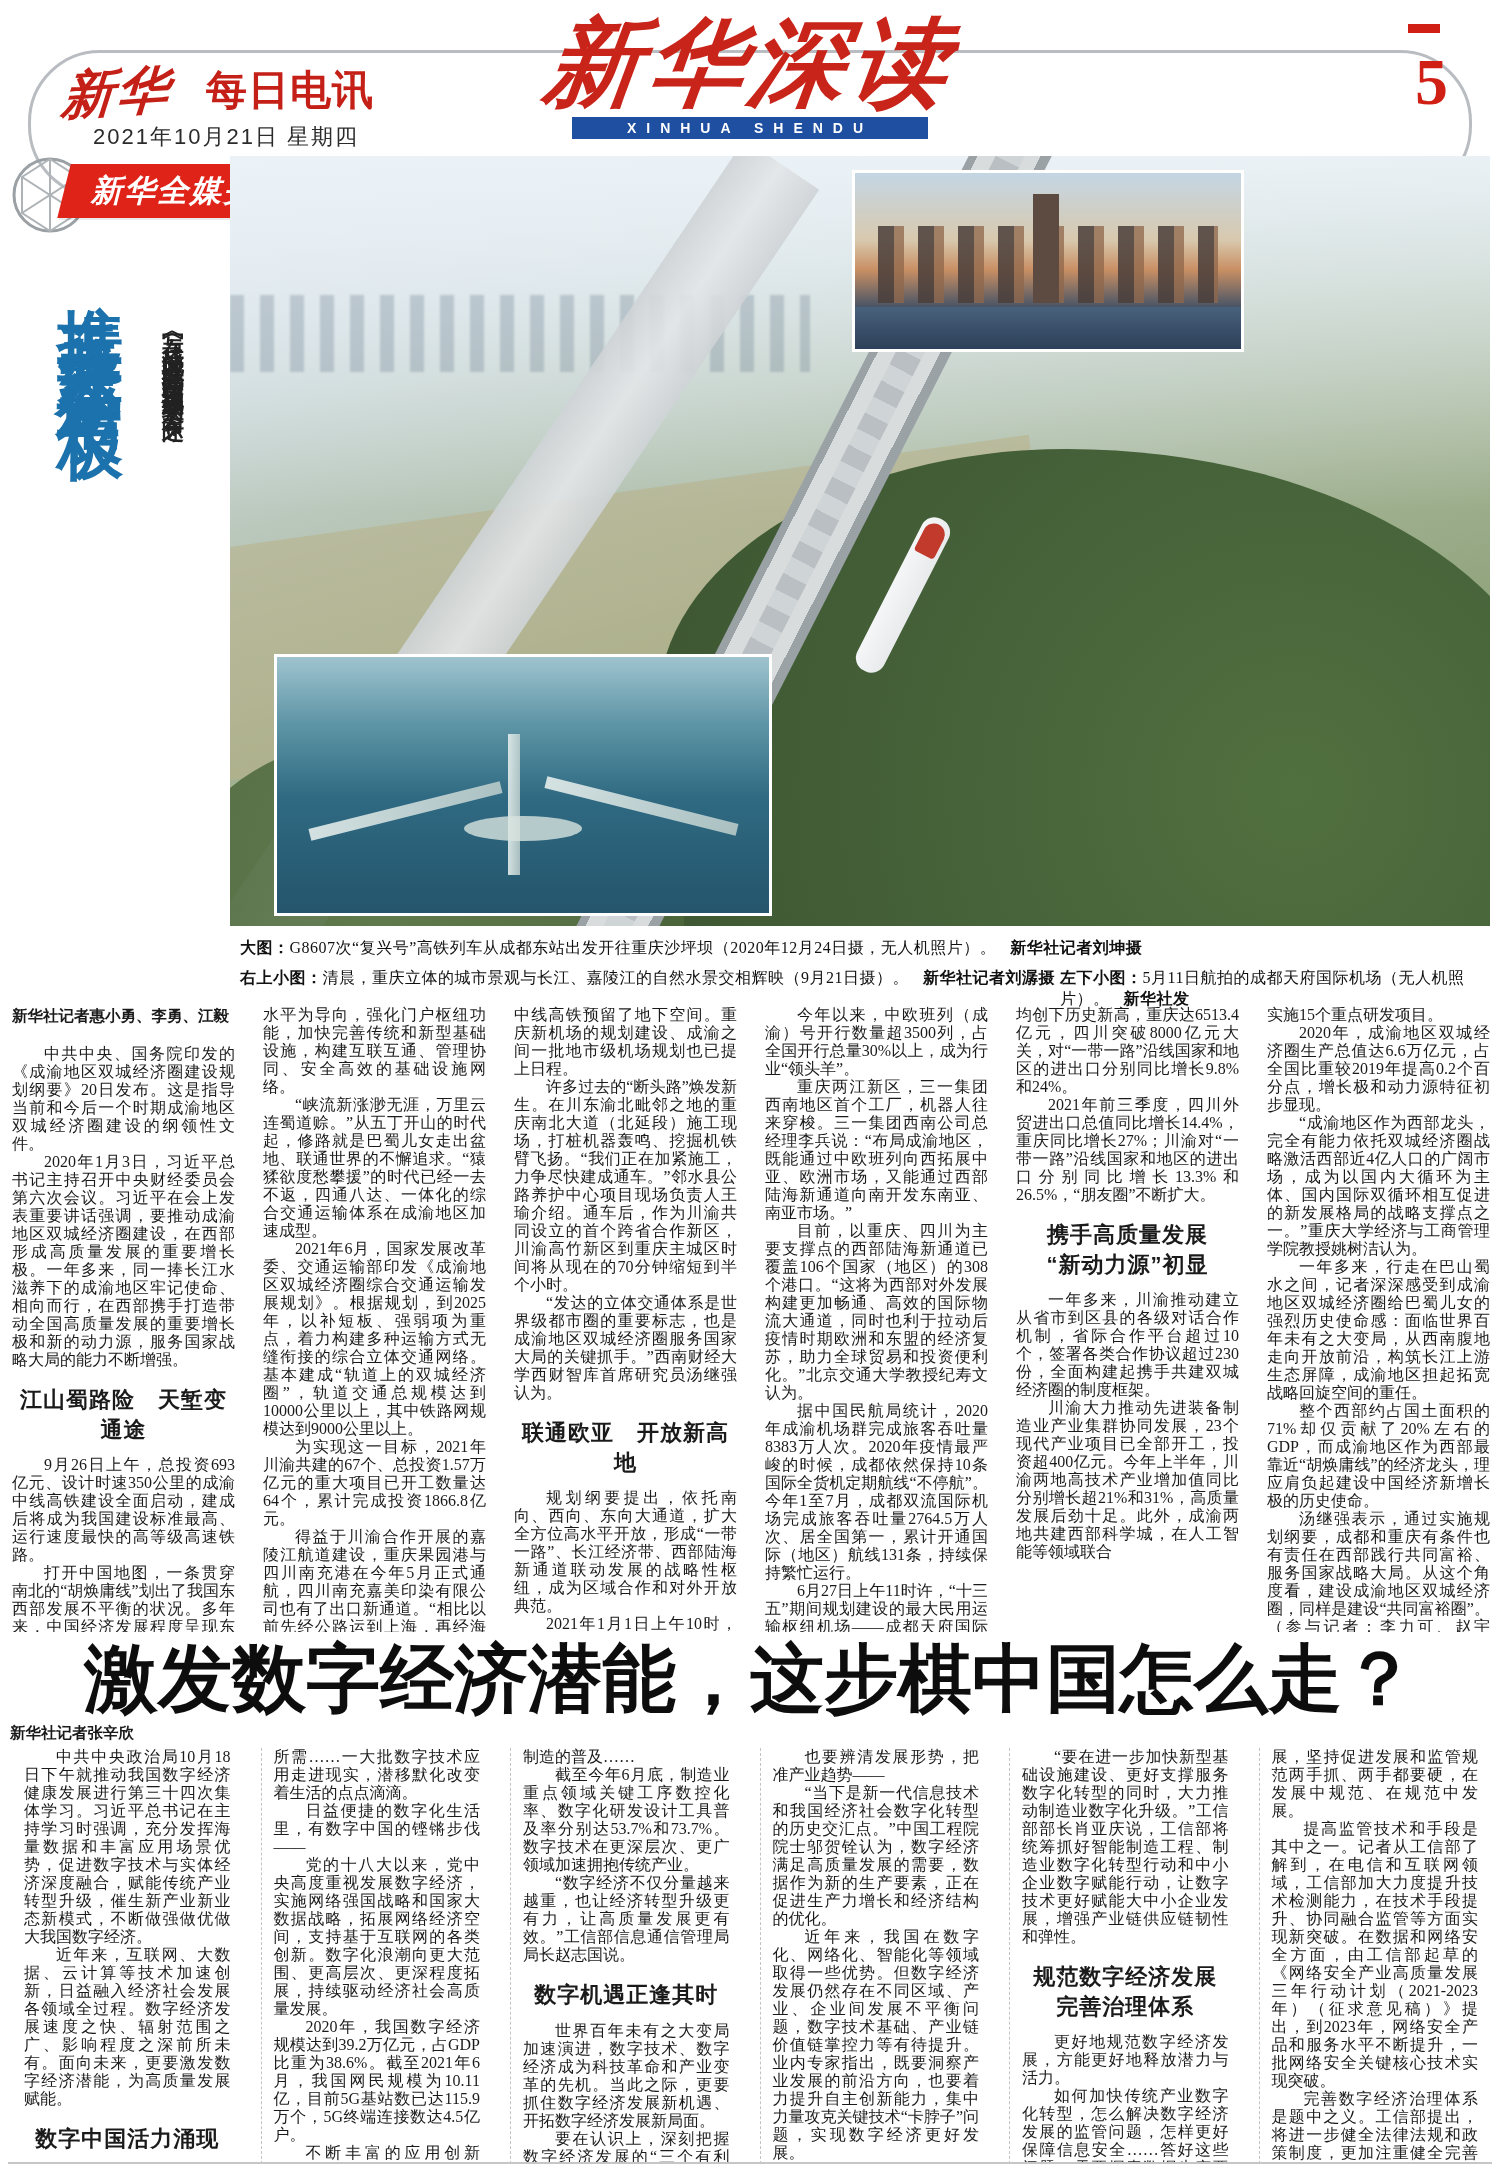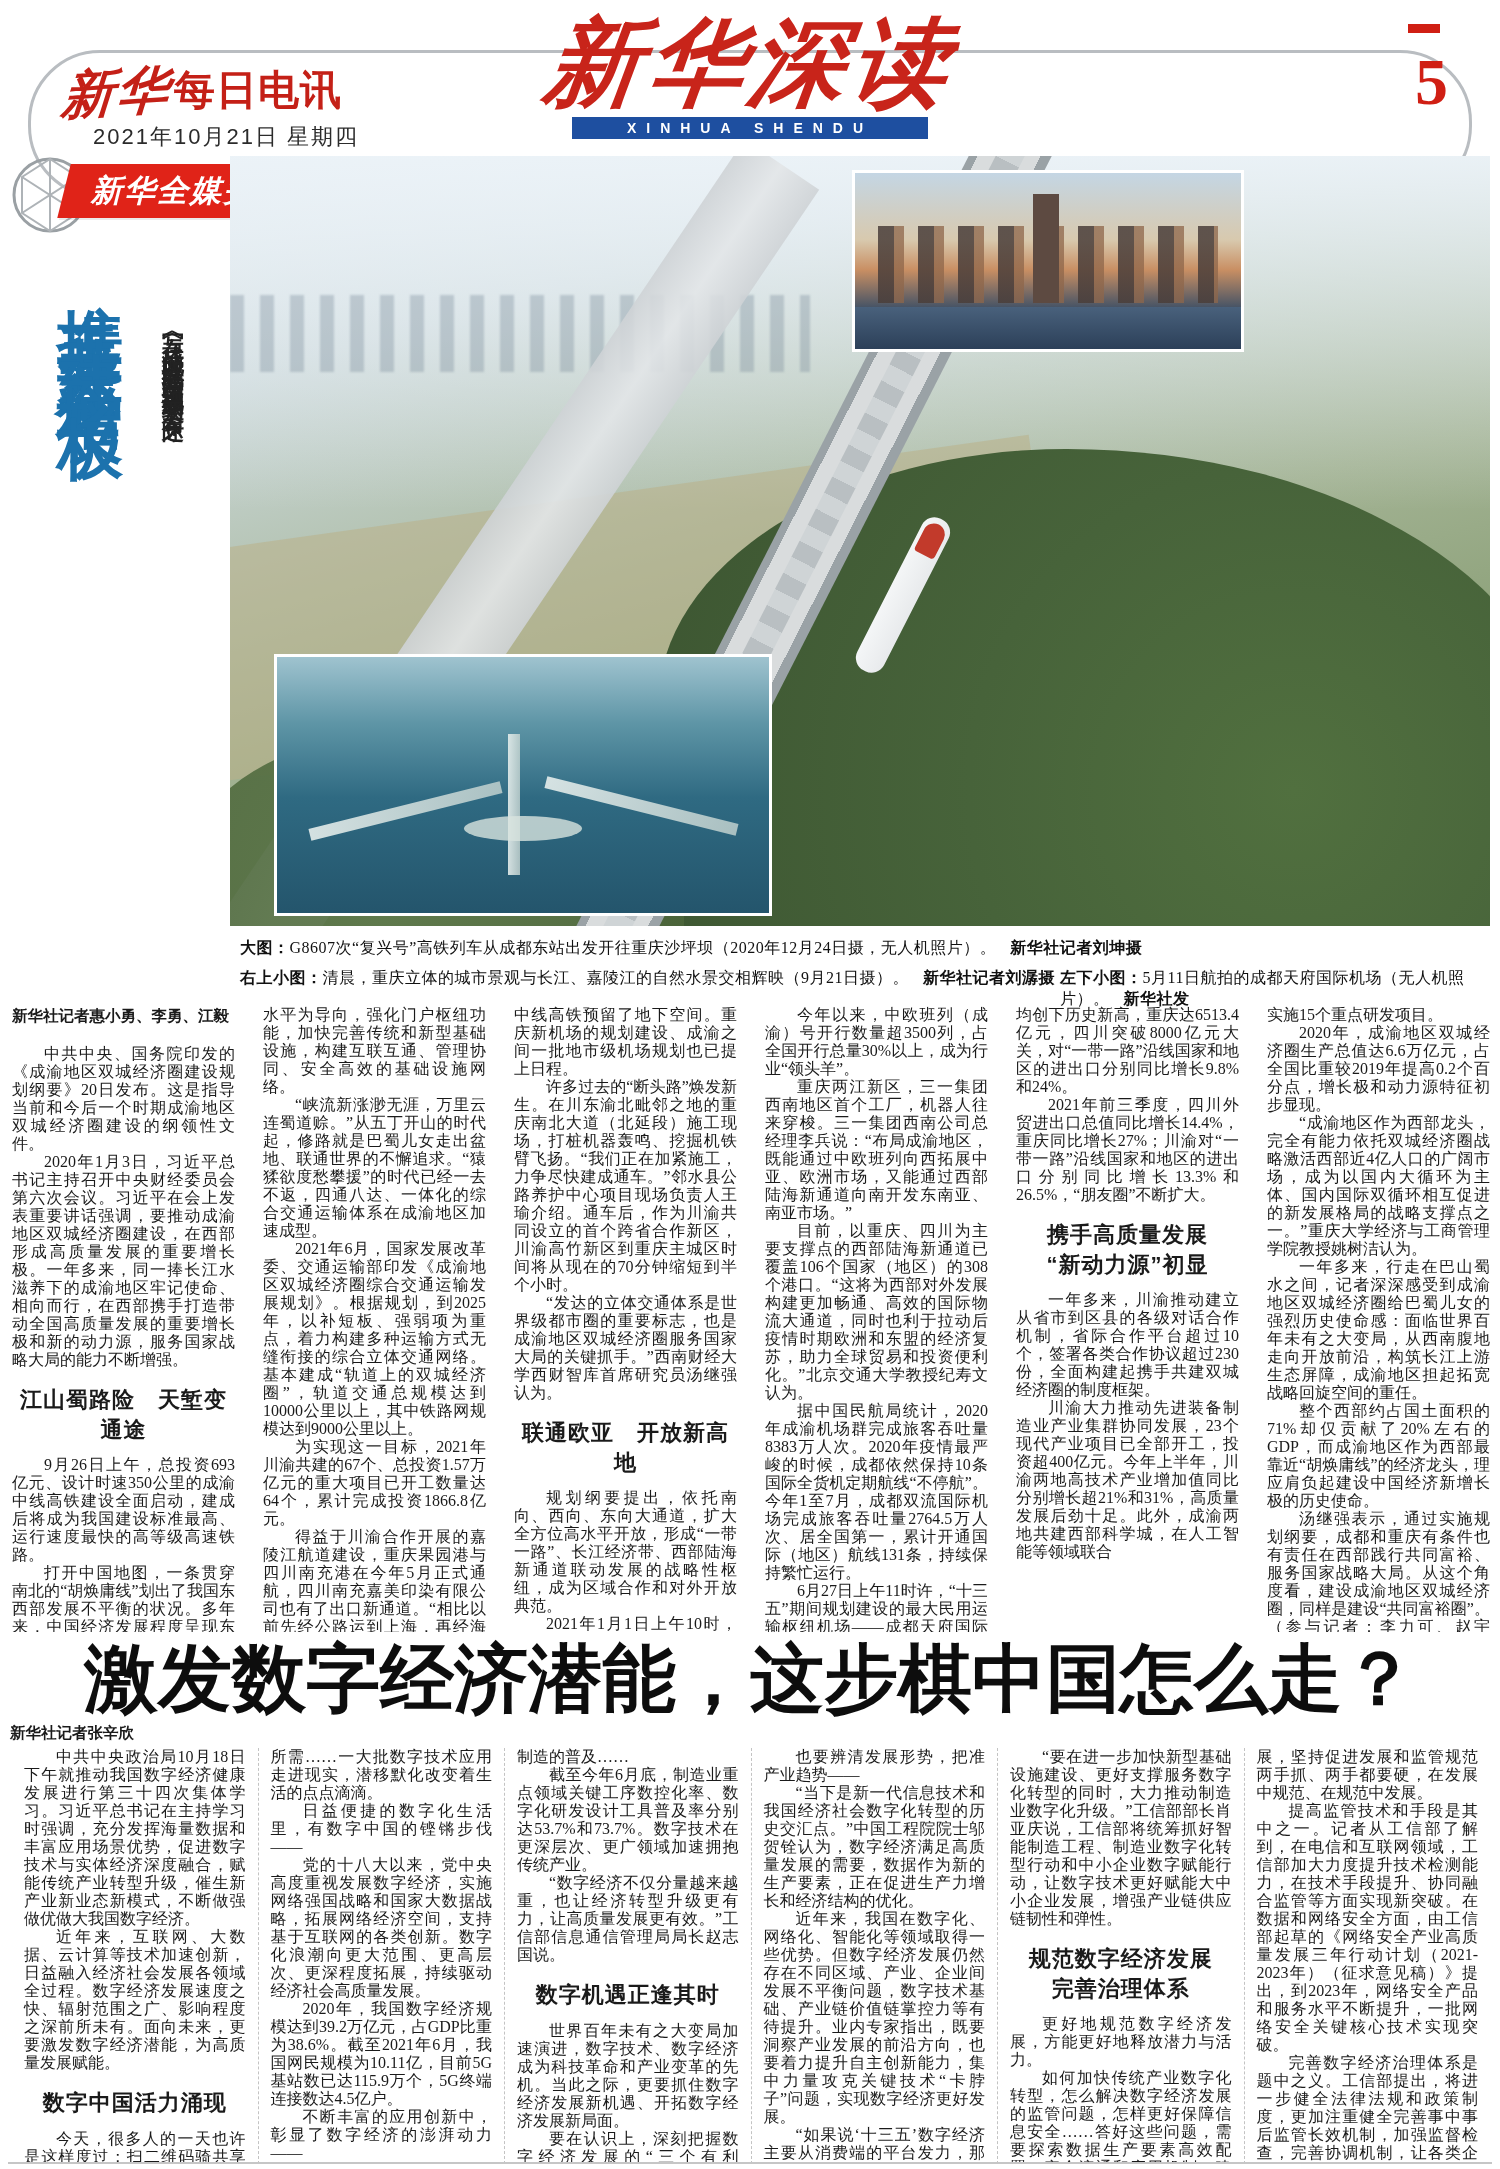--- a/index.html
+++ b/index.html
@@ -15,21 +15,21 @@
     border:3px solid #b9bdc1;border-radius:72px;
   }
   .masthead-left{position:absolute;left:62px;top:58px;}
   .paper-script{
     font-size:52px;color:#c42017;font-weight:bold;font-style:italic;
     display:inline-block;transform:skewX(-8deg) rotate(-4deg);
     letter-spacing:2px;
   }
   .paper-rest{
     font-size:41px;color:#c42017;font-weight:900;letter-spacing:1px;
-    display:inline-block;vertical-align:6px;
+    display:inline-block;vertical-align:6px;margin-left:32px;
   }
   .date-line{position:absolute;left:70px;top:122px;font-size:22px;color:#2b2b2b;letter-spacing:2px;font-family:"Liberation Sans","DejaVu Sans",sans-serif;margin-left:23px;}
   .shendu-wrap{position:absolute;left:50%;top:14px;transform:translateX(-50%);text-align:center;}
   .shendu-title{
     font-size:96px;line-height:1.05;color:#c8241a;font-weight:bold;font-style:italic;
     display:inline-block;transform:skewX(-7deg);letter-spacing:6px;
   }
   .shendu-bar{
     margin:2px auto 0;width:356px;height:22px;background:#1e4fa0;color:#ffffff;
     font-family:"Liberation Sans","DejaVu Sans",sans-serif;
@@ -98,21 +98,21 @@
     position:absolute;background:linear-gradient(90deg,rgba(230,238,236,.9),rgba(200,214,210,.8));}
   .inset-airport .rwy1{left:6%;top:58%;width:40%;height:12px;transform:rotate(-14deg);}
   .inset-airport .rwy2{left:54%;top:56%;width:40%;height:12px;transform:rotate(14deg);}
   .inset-airport .rwy3{left:47%;top:30%;width:12px;height:55%;}
   .inset-airport .term{position:absolute;left:38%;top:62%;width:24%;height:10%;border-radius:50%;background:#d8e4de;opacity:.8;}
   
   .caption{position:absolute;font-size:16px;color:#111;letter-spacing:.5px;}
   .cap-label{font-weight:bold;}
   .cap-credit{font-weight:bold;margin-left:14px;}
   
-  .cols{position:absolute;display:flex;}
+  .cols{position:absolute;display:flex;gap:18px;}
   .cols-top{left:12px;top:1006px;width:1478px;height:626px;overflow:hidden;gap:28px;}
   .cols-bottom{left:12px;top:1748px;width:1478px;height:416px;overflow:hidden;}
   .col{flex:1 1 0;overflow:hidden;}
   .cols-bottom .col{padding:0 12px;}
   .cols-bottom .col + .col{border-left:1px dashed #c3c3c3;}
   .para{margin:0;font-size:16px;line-height:18px;text-align:justify;text-indent:2em;}
   .para.noind{text-indent:0;}
   .byline{margin:0 0 18px;font-size:15.5px;font-weight:bold;font-family:"Liberation Sans","DejaVu Sans",sans-serif;}
   .col-head{
     margin:16px 0 12px;font-size:22px;font-weight:900;text-align:center;letter-spacing:1px;

